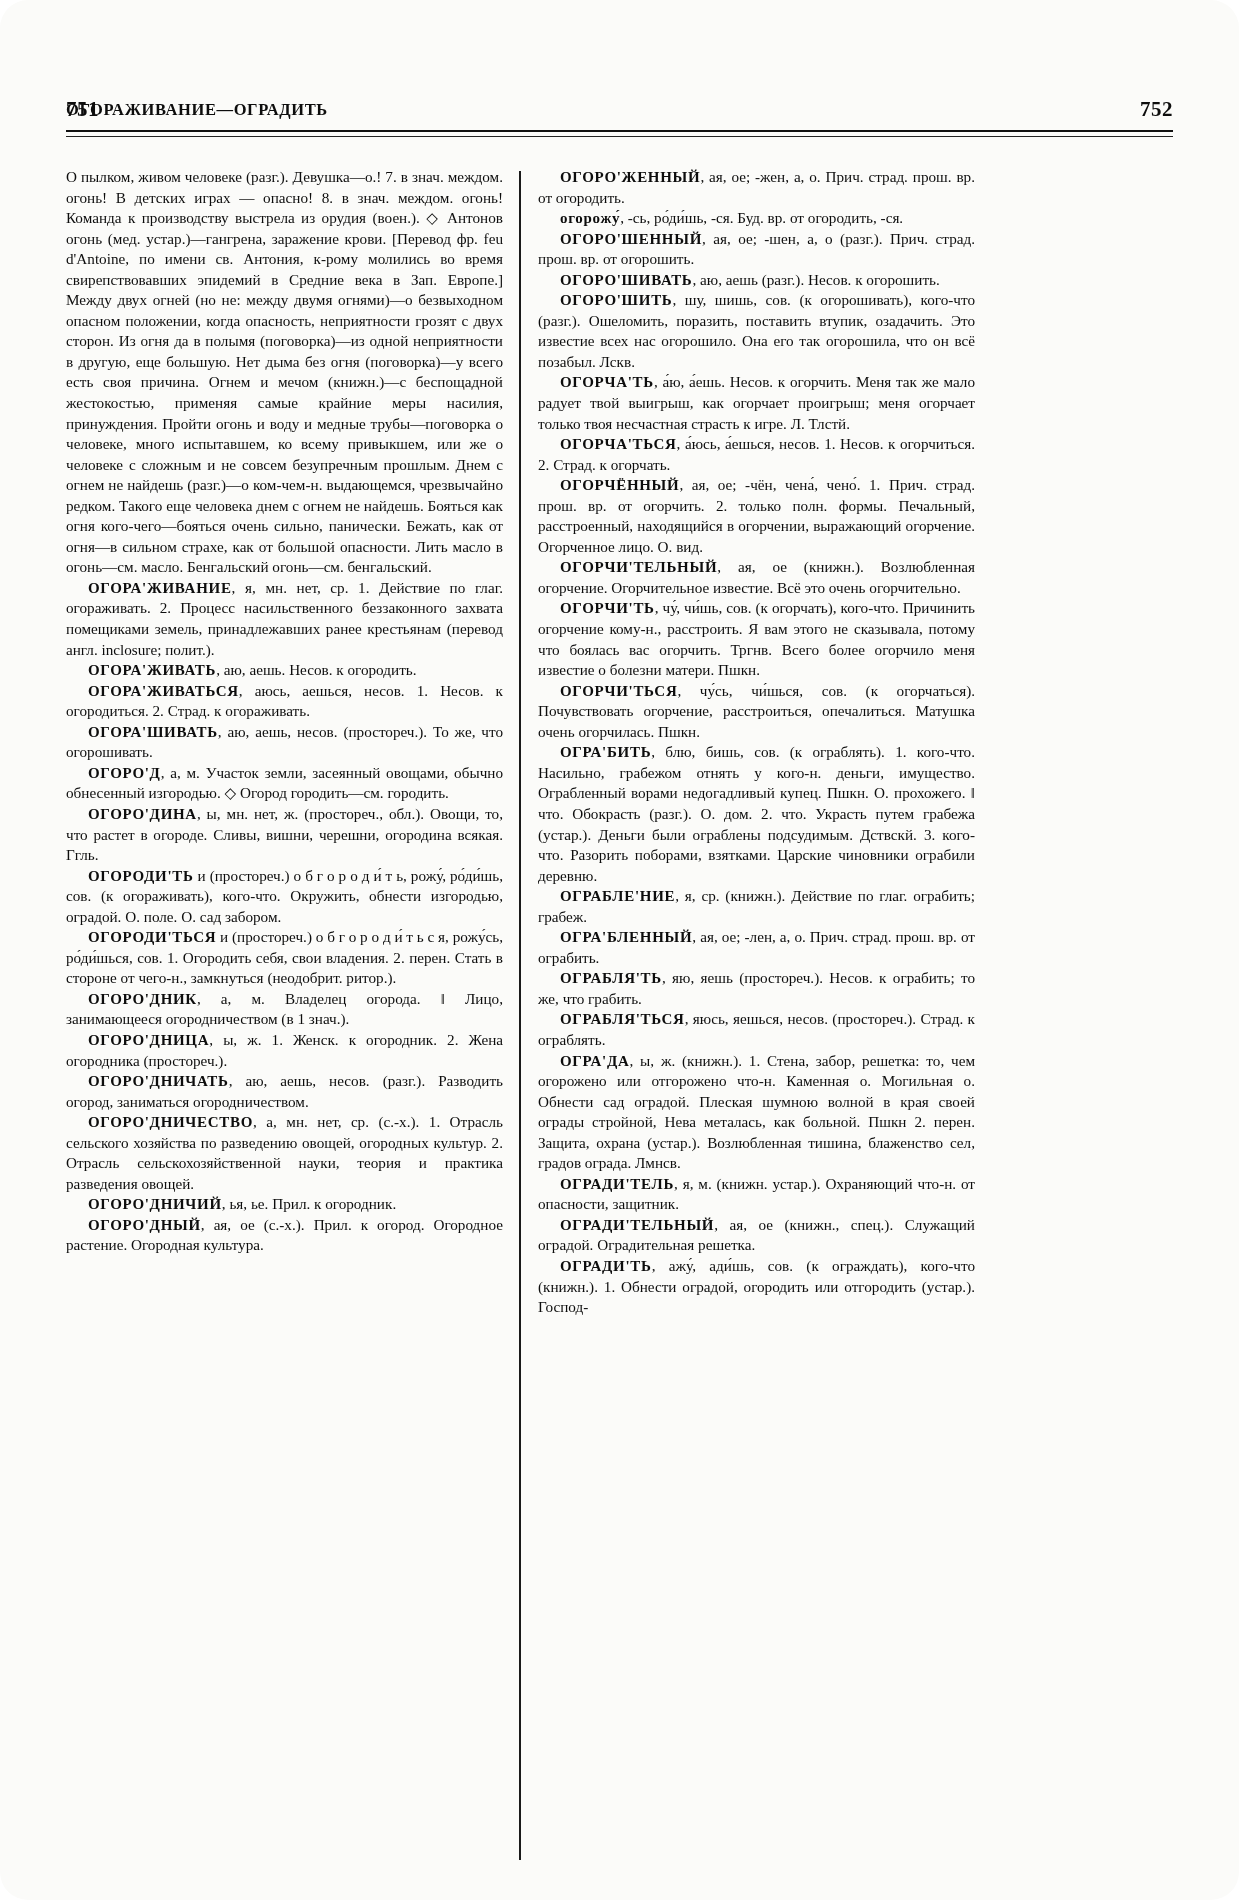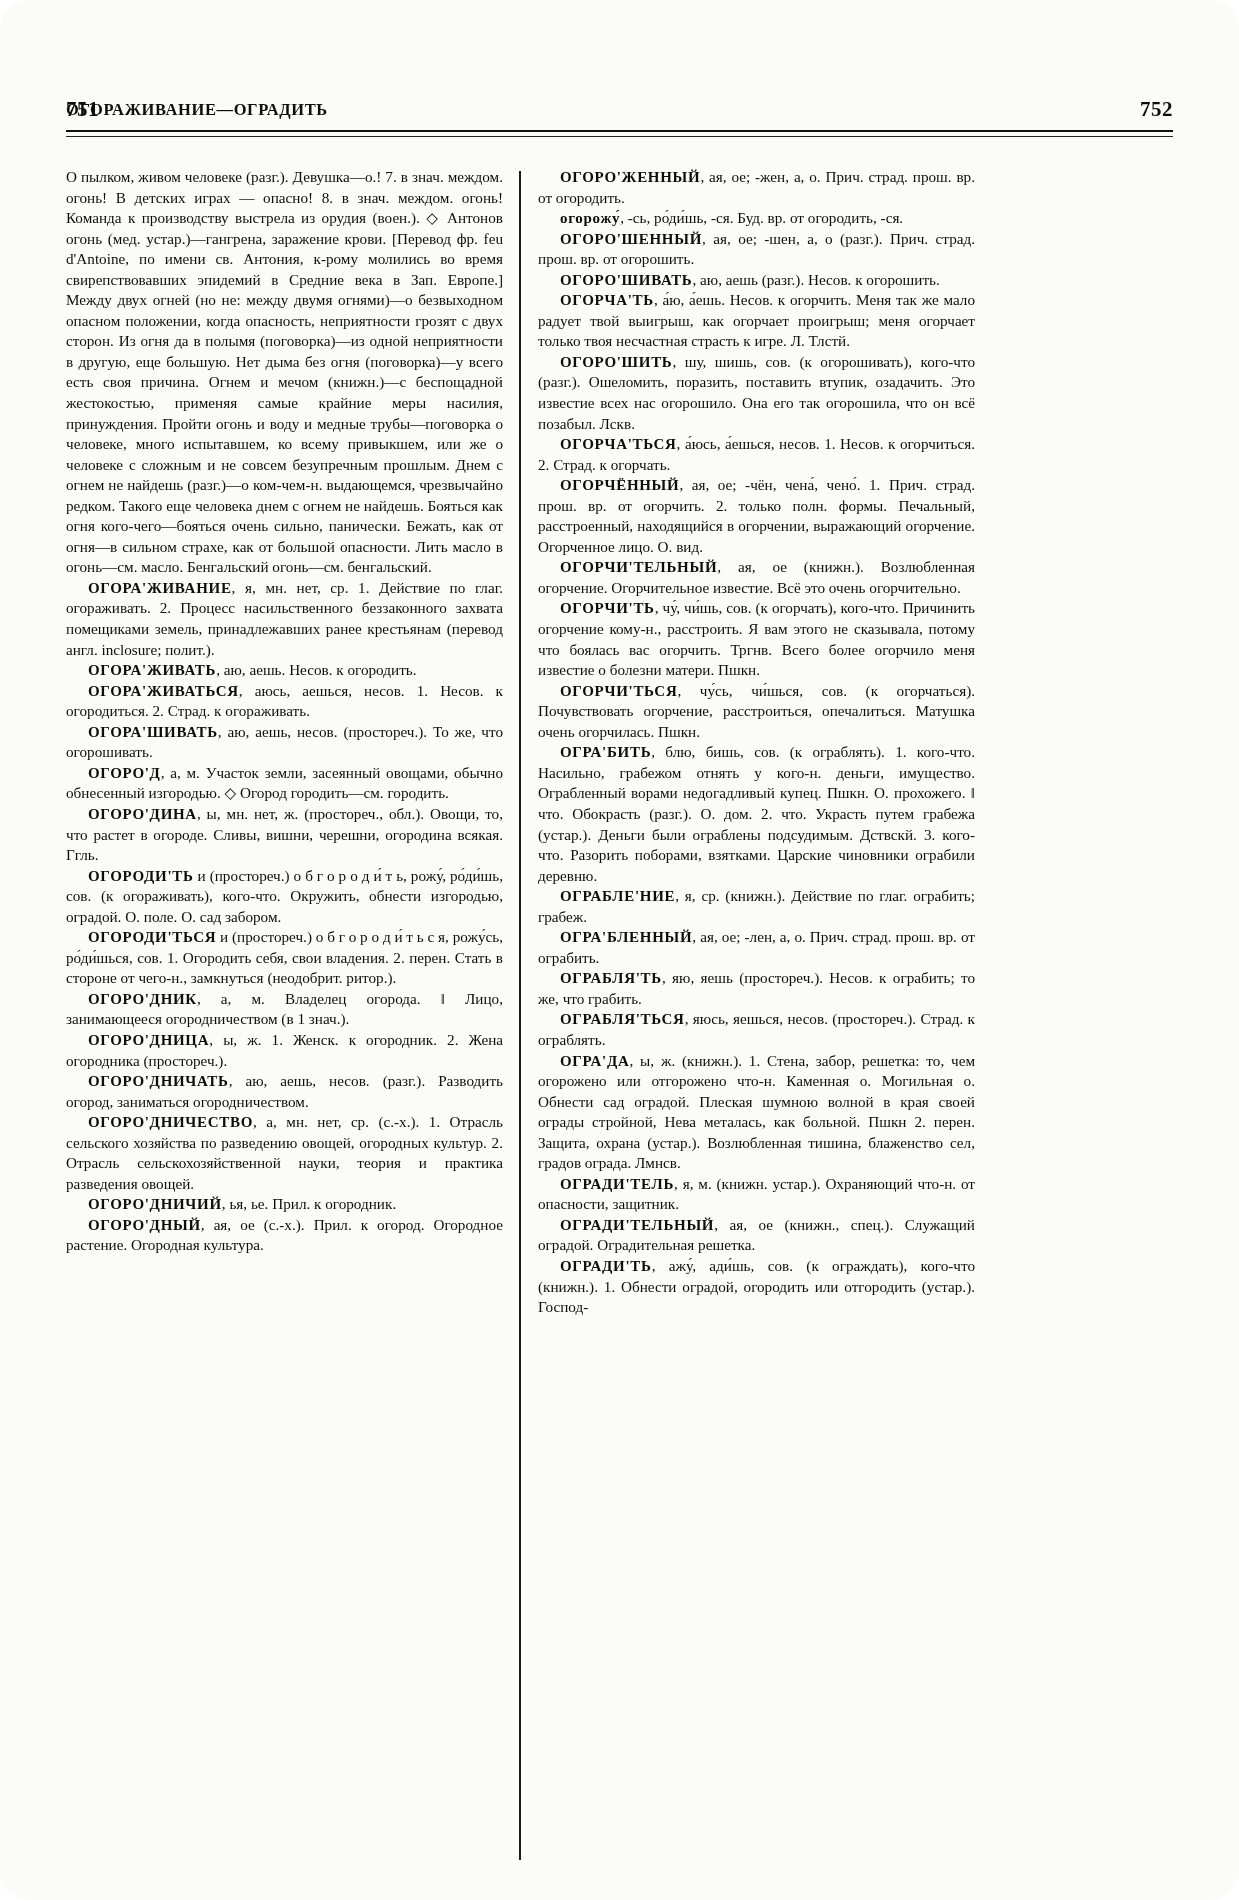--- a/index.html
+++ b/index.html
@@ -145,22 +145,22 @@
     </div>
 
     <div class="gutter"></div>
 
     <div class="col col-right">
       <div id="right-entries">
           <p class="entry"><span class="hw">ОГОРО'ЖЕННЫЙ</span><span>, ая, ое; -жен, а, о. Прич. страд. прош. вр. от огородить.</span></p>
           <p class="entry"><span class="hw">огорожу́</span><span>, -сь, ро́ди́шь, -ся. Буд. вр. от огородить, -ся.</span></p>
           <p class="entry"><span class="hw">ОГОРО'ШЕННЫЙ</span><span>, ая, ое; -шен, а, о (разг.). Прич. страд. прош. вр. от огорошить.</span></p>
           <p class="entry"><span class="hw">ОГОРО'ШИВАТЬ</span><span>, аю, аешь (разг.). Несов. к огорошить.</span></p>
+          <p class="entry"><span class="hw">ОГОРО'ШИТЬ</span><span>, шу, шишь, сов. (к огорошивать), кого-что (разг.). Ошеломить, поразить, поставить втупик, озадачить. Это известие всех нас огорошило. Она его так огорошила, что он всё позабыл. Лскв.</span></p>
           <p class="entry"><span class="hw">ОГОРЧА'ТЬ</span><span>, а́ю, а́ешь. Несов. к огорчить. Меня так же мало радует твой выигрыш, как огорчает проигрыш; меня огорчает только твоя несчастная страсть к игре. Л. Тлстй.</span></p>
-          <p class="entry"><span class="hw">ОГОРО'ШИТЬ</span><span>, шу, шишь, сов. (к огорошивать), кого-что (разг.). Ошеломить, поразить, поставить втупик, озадачить. Это известие всех нас огорошило. Она его так огорошила, что он всё позабыл. Лскв.</span></p>
           <p class="entry"><span class="hw">ОГОРЧА'ТЬСЯ</span><span>, а́юсь, а́ешься, несов. 1. Несов. к огорчиться. 2. Страд. к огорчать.</span></p>
           <p class="entry"><span class="hw">ОГОРЧЁННЫЙ</span><span>, ая, ое; -чён, чена́, чено́. 1. Прич. страд. прош. вр. от огорчить. 2. только полн. формы. Печальный, расстроенный, находящийся в огорчении, выражающий огорчение. Огорченное лицо. О. вид.</span></p>
           <p class="entry"><span class="hw">ОГОРЧИ'ТЕЛЬНЫЙ</span><span>, ая, ое (книжн.). Возлюбленная огорчение. Огорчительное известие. Всё это очень огорчительно.</span></p>
           <p class="entry"><span class="hw">ОГОРЧИ'ТЬ</span><span>, чу́, чи́шь, сов. (к огорчать), кого-что. Причинить огорчение кому-н., расстроить. Я вам этого не сказывала, потому что боялась вас огорчить. Тргнв. Всего более огорчило меня известие о болезни матери. Пшкн.</span></p>
           <p class="entry"><span class="hw">ОГОРЧИ'ТЬСЯ</span><span>, чу́сь, чи́шься, сов. (к огорчаться). Почувствовать огорчение, расстроиться, опечалиться. Матушка очень огорчилась. Пшкн.</span></p>
           <p class="entry"><span class="hw">ОГРА'БИТЬ</span><span>, блю, бишь, сов. (к ограблять). 1. кого-что. Насильно, грабежом отнять у кого-н. деньги, имущество. Ограбленный ворами недогадливый купец. Пшкн. О. прохожего. ‖ что. Обокрасть (разг.). О. дом. 2. что. Украсть путем грабежа (устар.). Деньги были ограблены подсудимым. Дствскй. 3. кого-что. Разорить поборами, взятками. Царские чиновники ограбили деревню.</span></p>
           <p class="entry"><span class="hw">ОГРАБЛЕ'НИЕ</span><span>, я, ср. (книжн.). Действие по глаг. ограбить; грабеж.</span></p>
           <p class="entry"><span class="hw">ОГРА'БЛЕННЫЙ</span><span>, ая, ое; -лен, а, о. Прич. страд. прош. вр. от ограбить.</span></p>
           <p class="entry"><span class="hw">ОГРАБЛЯ'ТЬ</span><span>, яю, яешь (простореч.). Несов. к ограбить; то же, что грабить.</span></p>
           <p class="entry"><span class="hw">ОГРАБЛЯ'ТЬСЯ</span><span>, яюсь, яешься, несов. (простореч.). Страд. к ограблять.</span></p>

